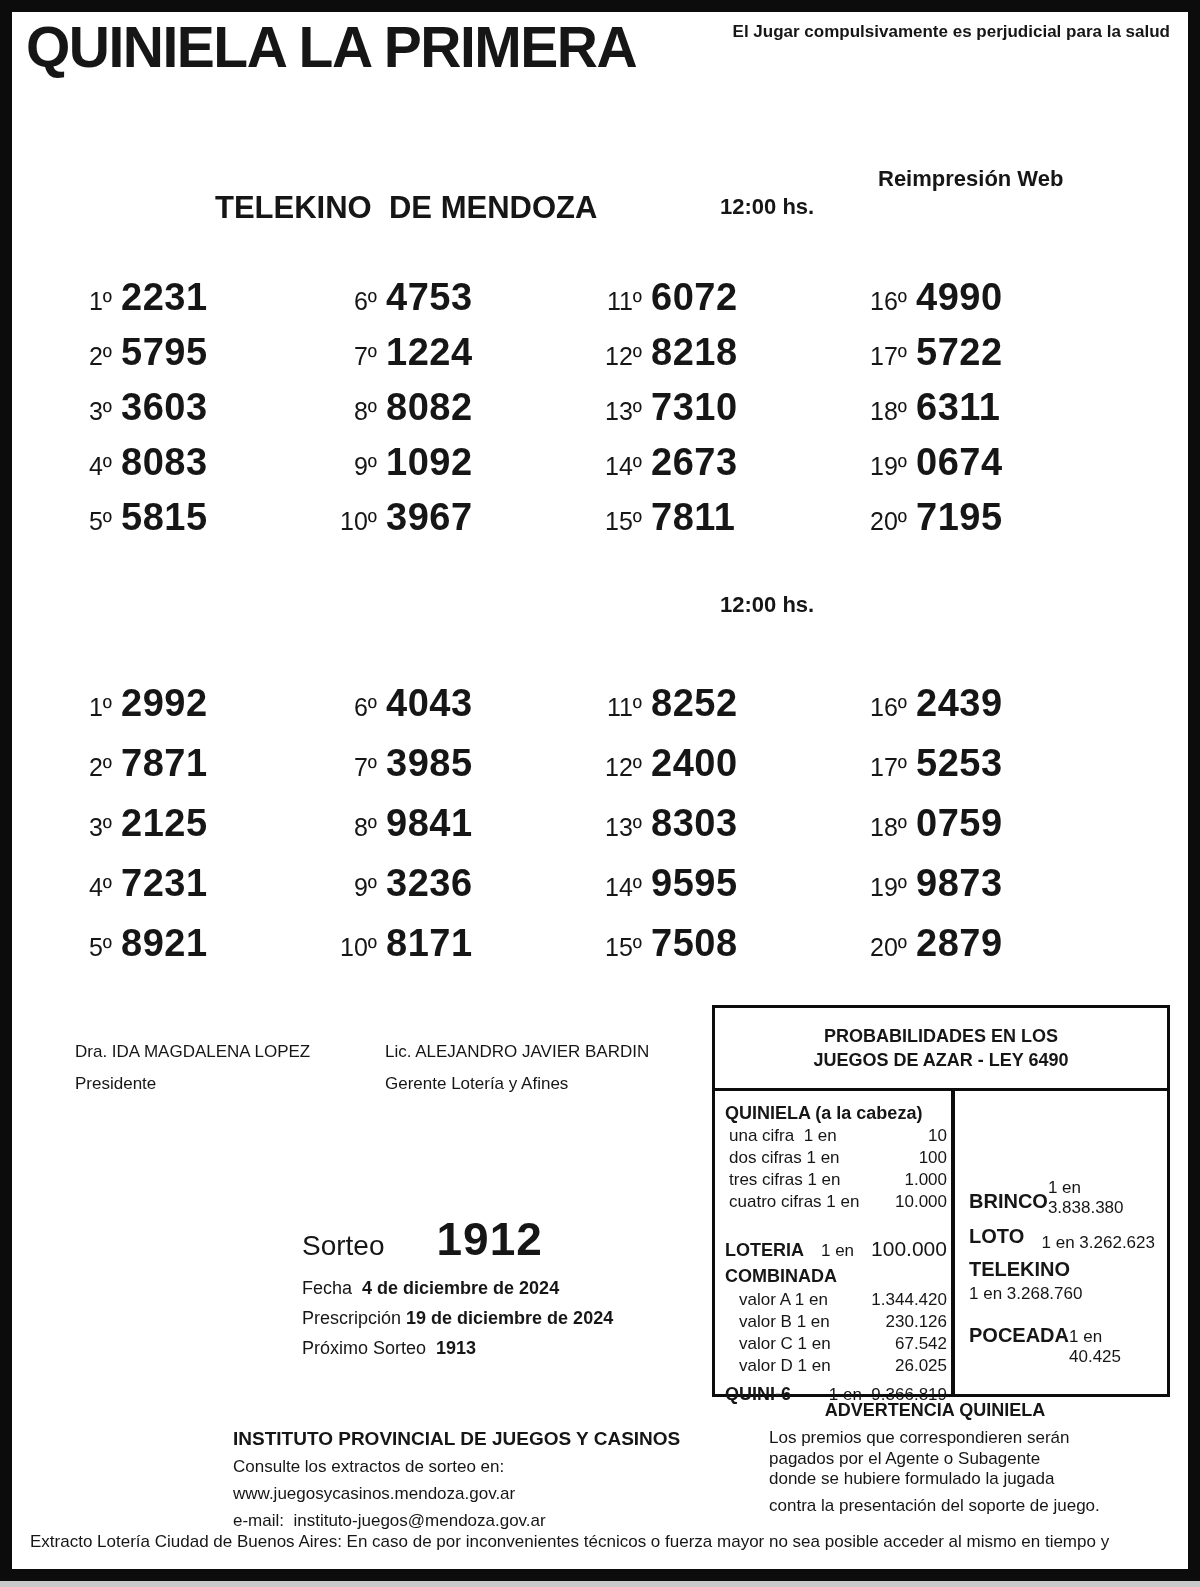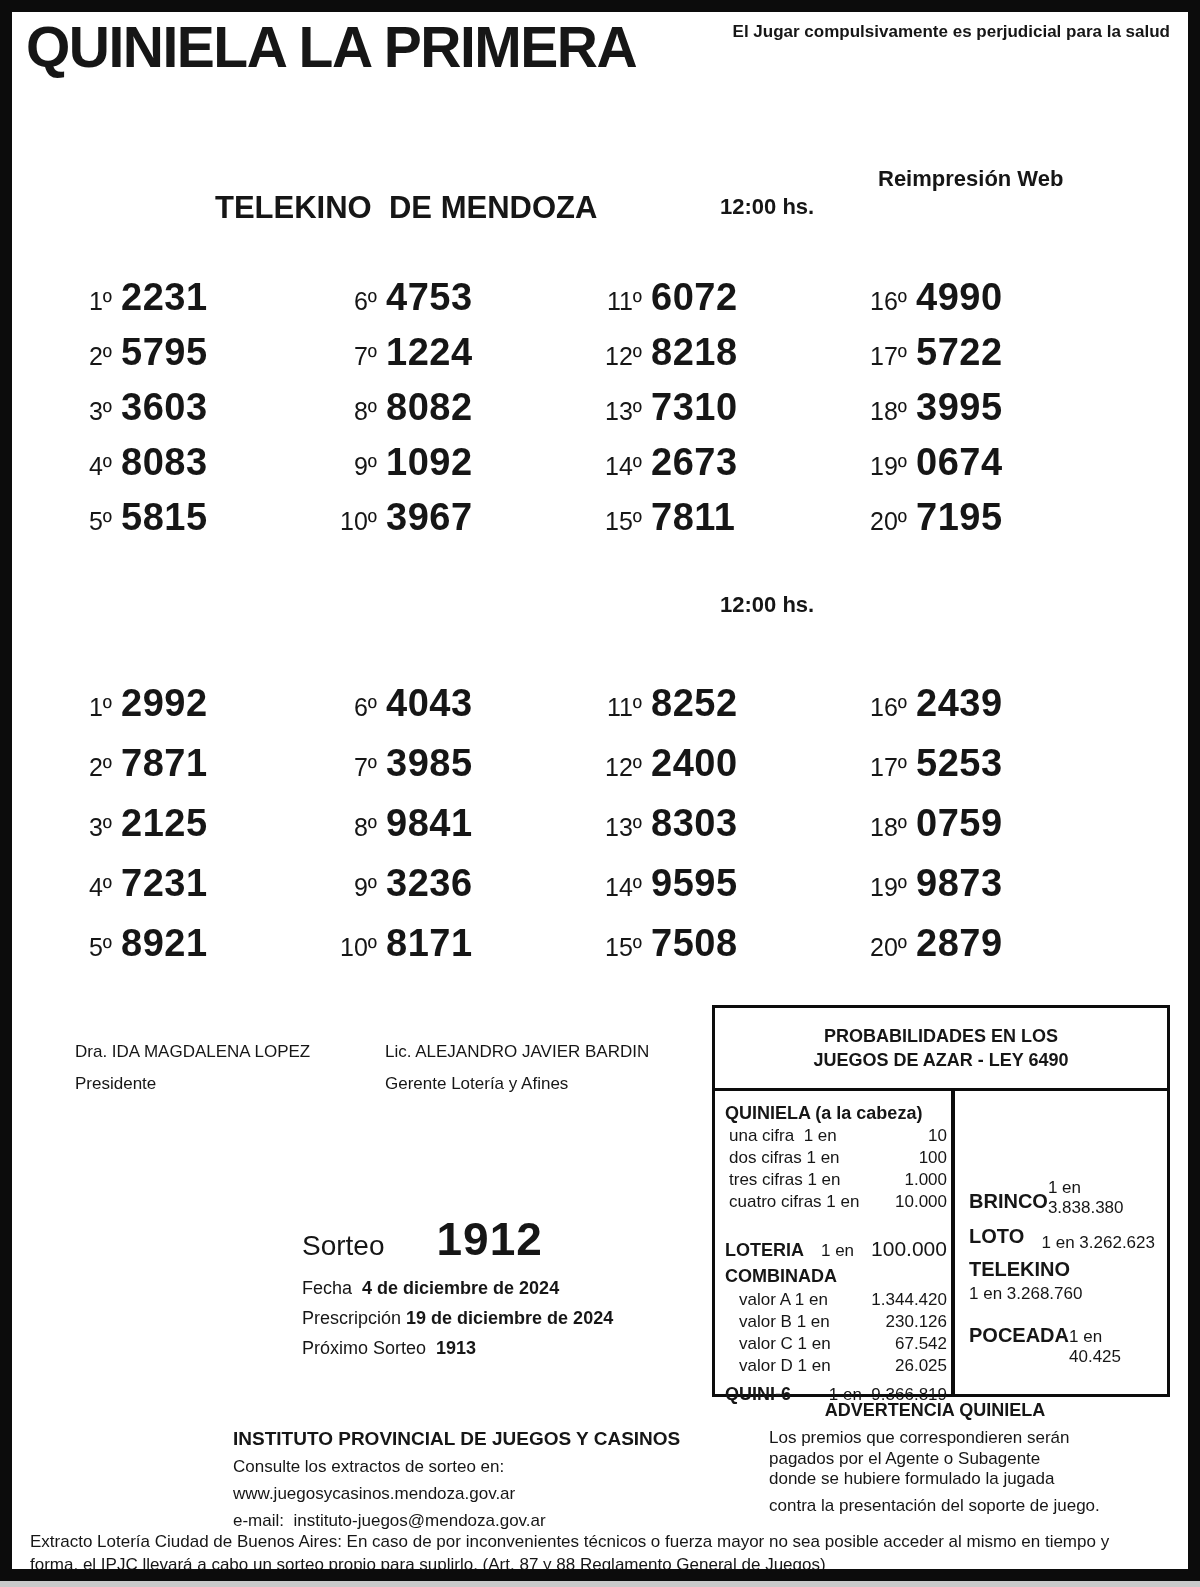--- a/index.html
+++ b/index.html
@@ -154,21 +154,21 @@
     <div class="cell">
         <span class="ord">16º</span>
         <span class="num">4990</span>
       </div>
     <div class="cell">
         <span class="ord">17º</span>
         <span class="num">5722</span>
       </div>
     <div class="cell">
         <span class="ord">18º</span>
-        <span class="num">3995</span>
+        <span class="num">6311</span>
       </div>
     <div class="cell">
         <span class="ord">19º</span>
         <span class="num">0674</span>
       </div>
     <div class="cell">
         <span class="ord">20º</span>
         <span class="num">7195</span>
       </div>
   </div>
@@ -361,16 +361,15 @@
   <div class="abs adv">
     <div class="adv-title">ADVERTENCIA QUINIELA</div>
     <div class="adv-line first">Los premios que correspondieren serán</div>
     <div class="adv-line">pagados por el Agente o Subagente</div>
     <div class="adv-line">donde se hubiere formulado la jugada</div>
     <div class="adv-line gap">contra la presentación del soporte de juego.</div>
   </div>
 
   <div class="abs" style="left:18px;top:1518px;width:1150px;">
     <div class="footer-line">Extracto Lotería Ciudad de Buenos Aires: En caso de por inconvenientes técnicos o fuerza mayor no sea posible acceder al mismo en tiempo y</div>
-    <div class="footer-line">forma, el IPJC llevará a cabo un sorteo propio para suplirlo. (Art. 87 y 88 Reglamento General de Juegos)</div>
   </div>
 
 </div>
 
 </body></html>

